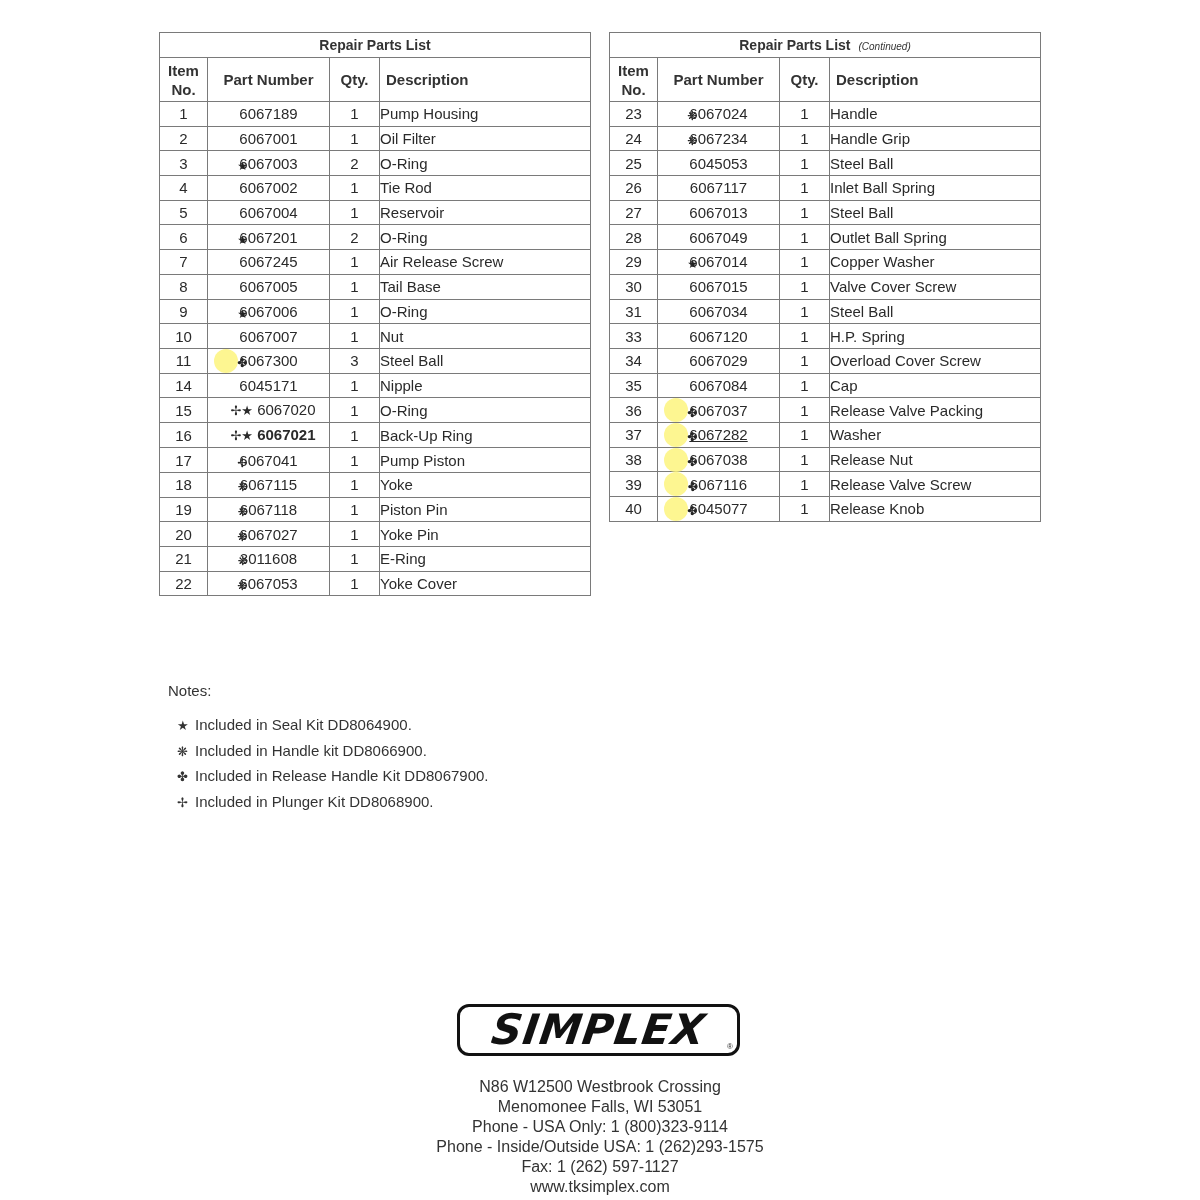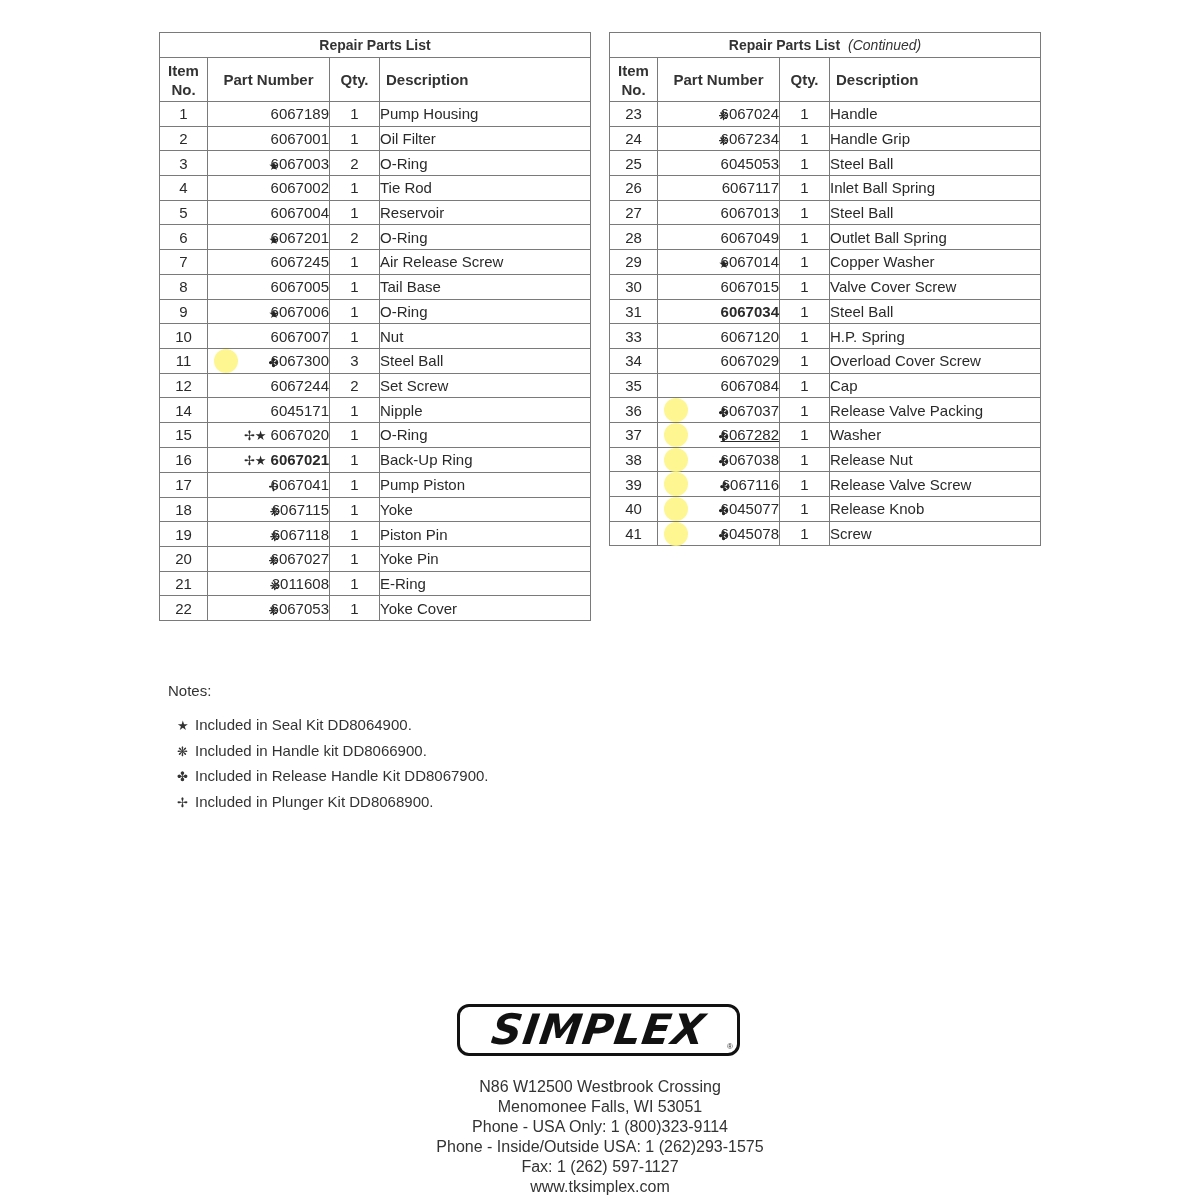--- a/index.html
+++ b/index.html
@@ -5,26 +5,26 @@
   html, body { margin:0; padding:0; background:#ffffff; }
   body { width:1200px; height:1200px; position:relative; overflow:hidden;
          font-family:"Liberation Sans", sans-serif; color:#2a2a2a; }
   table.parts { position:absolute; border-collapse:collapse; table-layout:fixed;
                 font-size:15px; }
   table.parts td, table.parts th { border:1px solid #7a7a7a; padding:0; }
   table.parts th { font-weight:bold; color:#333; }
   .t-left { left:159px; top:32px; width:432px; }
   .t-right { left:609px; top:32px; width:432px; }
   .title-row th { height:24px; font-size:14px; text-align:center; }
-  .title-row .cont { font-weight:normal; font-style:italic; margin-left:8px; font-size:14px; }
+  .title-row .cont { font-weight:normal; font-style:italic; margin-left:8px; font-size:10px; }
   .head-row th { height:43px; font-size:15px; line-height:19px; }
   .head-row th.desc { text-align:left; padding-left:6px; }
   tr.data td { height:23.7px; line-height:23px; }
   td.num { text-align:center; }
-  td.pn { text-align:right; padding-left:36px; position:relative; white-space:nowrap; }
+  td.pn { text-align:center; padding-left:36px; position:relative; white-space:nowrap; }
   td.pn.wide { padding-left:30px; }
   td.qty { text-align:center; }
   td.desc { text-align:left; padding-left:6px; white-space:nowrap; }
   .sym { display:inline-block; width:0; position:relative; left:0; font-size:12px; }
   .sym span { position:absolute; left:-2px; top:-14px; font-size:12px; color:#222; }
   .hl { position:absolute; width:24px; height:24px; border-radius:50%;
         background:#fdf57e; opacity:0.85; left:6px; top:0px; }
   .notes { position:absolute; left:168px; top:682px; font-size:15px; color:#333; }
   .notes .nt { margin-bottom:17px; }
   .notes .item { height:25.5px; padding-left:9px; font-size:15px; }
@@ -121,26 +121,20 @@
         <td class="qty">1</td>
         <td class="desc">Nut</td>
       </tr>
       <tr class="data">
         <td class="num">11</td>
         <td class="pn"><span class="hl" style="top: 0px;"></span><span class="sym"><span>✤</span></span><span style="position: relative;">6067300</span></td>
         <td class="qty">3</td>
         <td class="desc">Steel Ball</td>
       </tr>
       <tr class="data">
-        <td class="num">12</td>
-        <td class="pn"><span style="position: relative;">6067244</span></td>
-        <td class="qty">2</td>
-        <td class="desc">Set Screw</td>
-      </tr>
-      <tr class="data">
         <td class="num">14</td>
         <td class="pn"><span style="position: relative;">6045171</span></td>
         <td class="qty">1</td>
         <td class="desc">Nipple</td>
       </tr>
       <tr class="data">
         <td class="num">15</td>
         <td class="pn wide" style="padding-left: 9px;"><span style="font-size: 13px; position: relative;">✢★</span> <span style="position: relative;">6067020</span></td>
         <td class="qty">1</td>
         <td class="desc">O-Ring</td>
@@ -252,21 +246,21 @@
         <td class="desc">Copper Washer</td>
       </tr>
       <tr class="data">
         <td class="num">30</td>
         <td class="pn"><span style="position: relative;">6067015</span></td>
         <td class="qty">1</td>
         <td class="desc">Valve Cover Screw</td>
       </tr>
       <tr class="data">
         <td class="num">31</td>
-        <td class="pn"><span style="position: relative; font-weight: bold;">6067034</span></td>
+        <td class="pn"><span style="position: relative;">6067034</span></td>
         <td class="qty">1</td>
         <td class="desc">Steel Ball</td>
       </tr>
       <tr class="data">
         <td class="num">33</td>
         <td class="pn"><span style="position: relative;">6067120</span></td>
         <td class="qty">1</td>
         <td class="desc">H.P. Spring</td>
       </tr>
       <tr class="data">
@@ -303,26 +297,20 @@
         <td class="num">39</td>
         <td class="pn"><span class="hl" style="top: 0px;"></span><span class="sym"><span>✤</span></span><span style="position: relative;">6067116</span></td>
         <td class="qty">1</td>
         <td class="desc">Release Valve Screw</td>
       </tr>
       <tr class="data">
         <td class="num">40</td>
         <td class="pn"><span class="hl" style="top: 0px;"></span><span class="sym"><span>✤</span></span><span style="position: relative;">6045077</span></td>
         <td class="qty">1</td>
         <td class="desc">Release Knob</td>
-      </tr>
-      <tr class="data">
-        <td class="num">41</td>
-        <td class="pn"><span class="hl" style="top: 0px;"></span><span class="sym"><span>✤</span></span><span style="position: relative;">6045078</span></td>
-        <td class="qty">1</td>
-        <td class="desc">Screw</td>
       </tr>
     </tbody>
 </table>
 
 <div class="notes">
   <div class="nt">Notes:</div>
   <div id="notes-list">
       <div class="item"><span class="g">★</span><span>Included in Seal Kit DD8064900.</span></div>
       <div class="item"><span class="g">❋</span><span>Included in Handle kit DD8066900.</span></div>
       <div class="item"><span class="g">✤</span><span>Included in Release Handle Kit DD8067900.</span></div>

